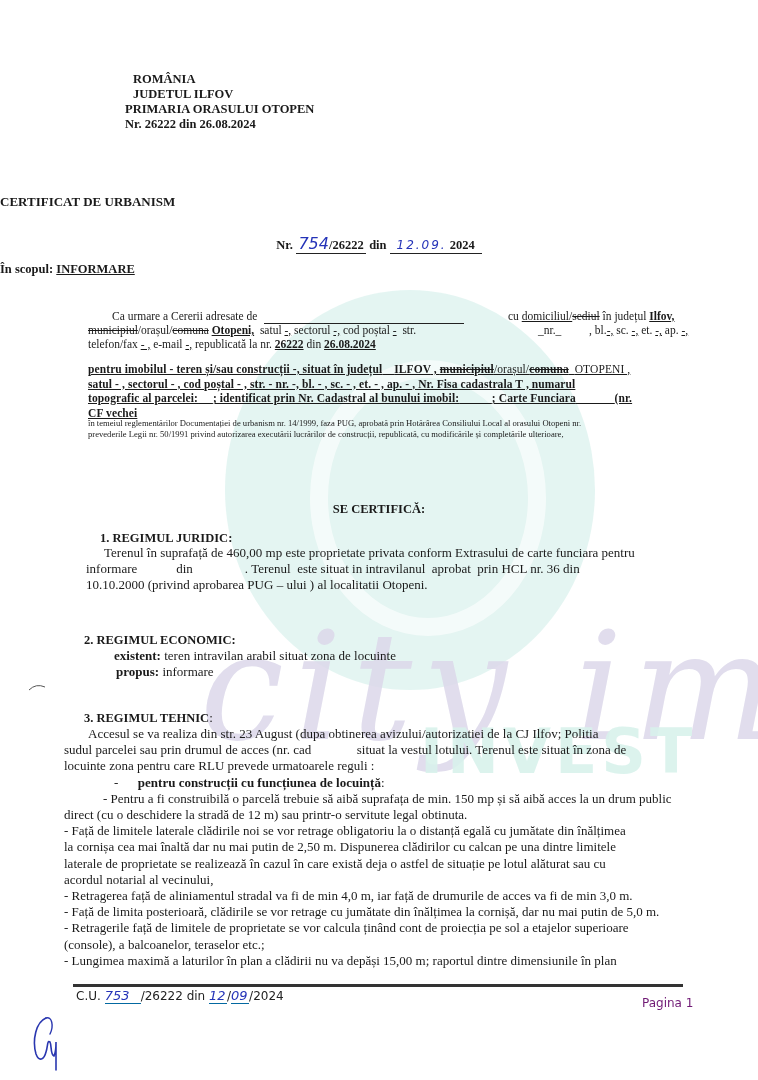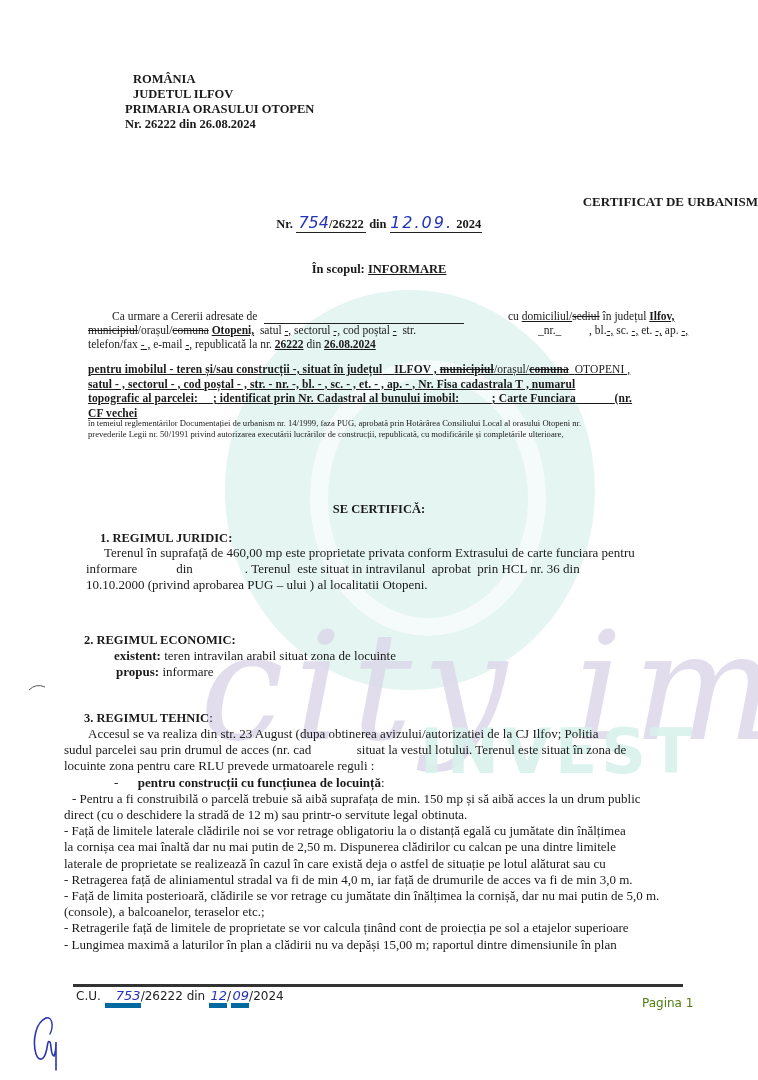--- a/index.html
+++ b/index.html
@@ -28,43 +28,43 @@
   }
   .wm-text2 {
     position: absolute; left: 420px; top: 715px; font-family: "DejaVu Sans", sans-serif; font-weight: bold;
     font-size: 62px; color: #d9f2ec; letter-spacing: 4px; opacity: 0.9; white-space: nowrap;
   }
 
   .header { left: 98px; top: 72px; font-size: 12.5px; line-height: 15px; font-weight: bold; margin-left: 27px; }
   .header div:nth-child(1) { padding-left: 8px; }
   .header div:nth-child(2) { padding-left: 8px; }
 
-  .title { left: 0; width: 758px; top: 194px; text-align: right; font-size: 13px; font-weight: bold; }
+  .title { left: 0; width: 758px; top: 194px; text-align: left; font-size: 13px; font-weight: bold; }
   .certno { left: 0; width: 758px; top: 213px; text-align: center; font-size: 12.5px; font-weight: bold; }
   .certno .blank { display: inline-block; border-bottom: 1.5px solid #222; }
-  .scope { left: 0; width: 758px; top: 262px; text-align: center; font-size: 12.5px; font-weight: bold; }
+  .scope { left: 0; width: 758px; top: 262px; font-size: 12.5px; font-weight: bold; }
 
   .p1 { left: 88px; top: 309px; width: 620px; font-size: 11.5px; line-height: 14px; }
   .line { white-space: nowrap; position: absolute; }
 
   .p2 { left: 88px; top: 362px; width: 620px; font-size: 11.5px; line-height: 14.5px; font-weight: bold; }
   .p2 .l { white-space: nowrap; text-decoration: underline; display: block; letter-spacing: 0.1px; }
 
   .p3 { left: 88px; top: 418px; width: 620px; font-size: 8.6px; line-height: 11px; }
   .p3 .l { white-space: nowrap; display: block; }
 
   .certifica { left: 0; width: 758px; top: 502px; text-align: center; font-size: 12.5px; font-weight: bold; }
 
   .sec { font-size: 13px; line-height: 16px; }
   .sec-h { font-weight: bold; font-size: 12.5px; }
 
   .footer-rule { left: 73px; top: 984px; width: 610px; height: 3px; background: #333; }
   .footer-left { left: 76px; top: 988px; font-family: "DejaVu Sans", sans-serif; font-size: 12px; color: #222; white-space: nowrap; }
-  .footer-right { left: 642px; top: 996px; font-family: "DejaVu Sans", sans-serif; font-size: 12px; color: #4d7c0f; }
-  .ul-hand { display: inline-block; border-bottom: 5px solid #0369a1; text-align: right; }
+  .footer-right { left: 642px; top: 996px; font-family: "DejaVu Sans", sans-serif; font-size: 12px; color: #701a75; }
+  .ul-hand { display: inline-block; border-bottom: 1px solid #0369a1; text-align: left; }
 
   .sig { left: 30px; top: 1012px; width: 40px; height: 60px; }
   .margin-mark { left: 28px; top: 682px; width: 18px; height: 10px; }
 </style>
 </head>
 <body>
 
 <div class="wm-circle"></div>
 <div class="wm-circle-inner"></div>
 <div class="wm-text">city imob</div>
@@ -77,23 +77,23 @@
 <div class="abs header">
   <div>ROMÂNIA</div>
   <div>JUDETUL ILFOV</div>
   <div>PRIMARIA  ORASULUI  OTOPEN</div>
   <div>Nr. 26222 din 26.08.2024</div>
 </div>
 
 <div class="abs title">CERTIFICAT DE URBANISM</div>
 <div class="abs certno">
   <span>Nr.</span>
-  <span class="blank" style="width:70px;"><span class="hand" style="font-size:16px;">754</span><span>/26222</span></span>
+  <span class="blank" style="width:70px;margin-top:21px;"><span class="hand" style="font-size:16px;">754</span><span>/26222</span></span>
   <span>din</span>
-  <span class="blank" style="width:92px;"><span class="hand" style="font-size:16px; letter-spacing:2px;">12.09.</span> <span>2024</span></span>
+  <span class="blank" style="width:92px;"><span class="hand" style="font-size:12px; letter-spacing:2px;">12.09.</span> <span>2024</span></span>
 </div>
 <div class="abs scope">
   <span>În scopul:</span>
   <span class="u">INFORMARE</span>
 </div>
 
 <div class="abs p1">
   <div class="line" style="left:24px; top:0;">
     <span>Ca urmare a Cererii adresate de</span>
     <span style="display:inline-block; width:200px; border-bottom:1px solid #222; margin-left:4px;">&nbsp;</span>
@@ -165,29 +165,30 @@
 </div>
 
 <div class="abs sec" style="left:84px; top:710px;">
   <div><span class="sec-h">3. REGIMUL TEHNIC</span><span>:</span></div>
 </div>
 <div class="abs sec" style="left:64px; top:726px; width:650px; line-height:16.2px;">
   <div style="padding-left:24px; white-space:nowrap;">Accesul se va realiza din str. 23 August (dupa obtinerea avizului/autorizatiei de la CJ Ilfov; Politia</div>
   <div style="white-space:pre;">sudul parcelei sau prin drumul de acces (nr. cad              situat la vestul lotului. Terenul este situat în zona de</div>
   <div style="white-space:nowrap;">locuinte zona pentru  care RLU prevede urmatoarele reguli :</div>
   <div style="padding-left:50px; white-space:nowrap;"><span>-</span>&nbsp;&nbsp;&nbsp;&nbsp;&nbsp;&nbsp;<span class="b">pentru construcții cu funcțiunea de locuință</span><span>:</span></div>
-  <div style="padding-left:8px; white-space:nowrap;">- Pentru a fi construibilă o parcelă trebuie să aibă suprafața de min. 150 mp și să aibă acces la un drum public</div>
+  <div style="padding-left:8px; white-space:nowrap;margin-left:31px;">- Pentru a fi construibilă o parcelă trebuie să aibă suprafața de min. 150 mp și să aibă acces la un drum public</div>
   <div style="white-space:nowrap;">direct (cu o deschidere la stradă de 12 m) sau printr-o servitute legal obtinuta.</div>
   <div style="white-space:nowrap;">- Față de limitele laterale clădirile noi se vor retrage obligatoriu la o distanță egală cu jumătate din înălțimea</div>
   <div style="white-space:nowrap;">la cornișa cea mai înaltă dar nu mai putin de 2,50 m. Dispunerea clădirilor cu calcan pe una dintre limitele</div>
   <div style="white-space:nowrap;">laterale de proprietate se realizează în cazul în care există deja o astfel de situație pe lotul alăturat sau cu</div>
+  <div style="white-space:nowrap;">acordul notarial al vecinului,</div>
   <div style="white-space:nowrap;">- Retragerea față de aliniamentul stradal va fi de min 4,0 m, iar față de drumurile de acces va fi de min 3,0 m.</div>
   <div style="white-space:nowrap;">- Față de limita posterioară, clădirile se vor retrage cu jumătate din înălțimea la cornișă, dar nu mai putin de 5,0 m.</div>
+  <div style="white-space:nowrap;">- Retragerile față de limitele de proprietate se vor calcula ținând cont de proiecția pe sol a etajelor superioare</div>
   <div style="white-space:nowrap;">(console), a balcoanelor, teraselor etc.;</div>
-  <div style="white-space:nowrap;">- Retragerile față de limitele de proprietate se vor calcula ținând cont de proiecția pe sol a etajelor superioare</div>
   <div style="white-space:nowrap;">- Lungimea maximă a laturilor în plan a clădirii nu va depăși 15,00 m; raportul dintre dimensiunile în plan</div>
 </div>
 
 <div class="abs footer-rule"></div>
 <div class="abs footer-left">
   <span>C.U.</span>
   <span class="ul-hand" style="width:36px;"><span class="hand" style="font-size:13px;">753</span></span><span>/26222 din</span>
   <span class="ul-hand" style="width:18px;"><span class="hand" style="font-size:13px;">12</span></span><span>/</span><span class="ul-hand" style="width:18px;"><span class="hand" style="font-size:13px;">09</span></span><span>/2024</span>
 </div>
 <div class="abs footer-right">Pagina 1</div>

